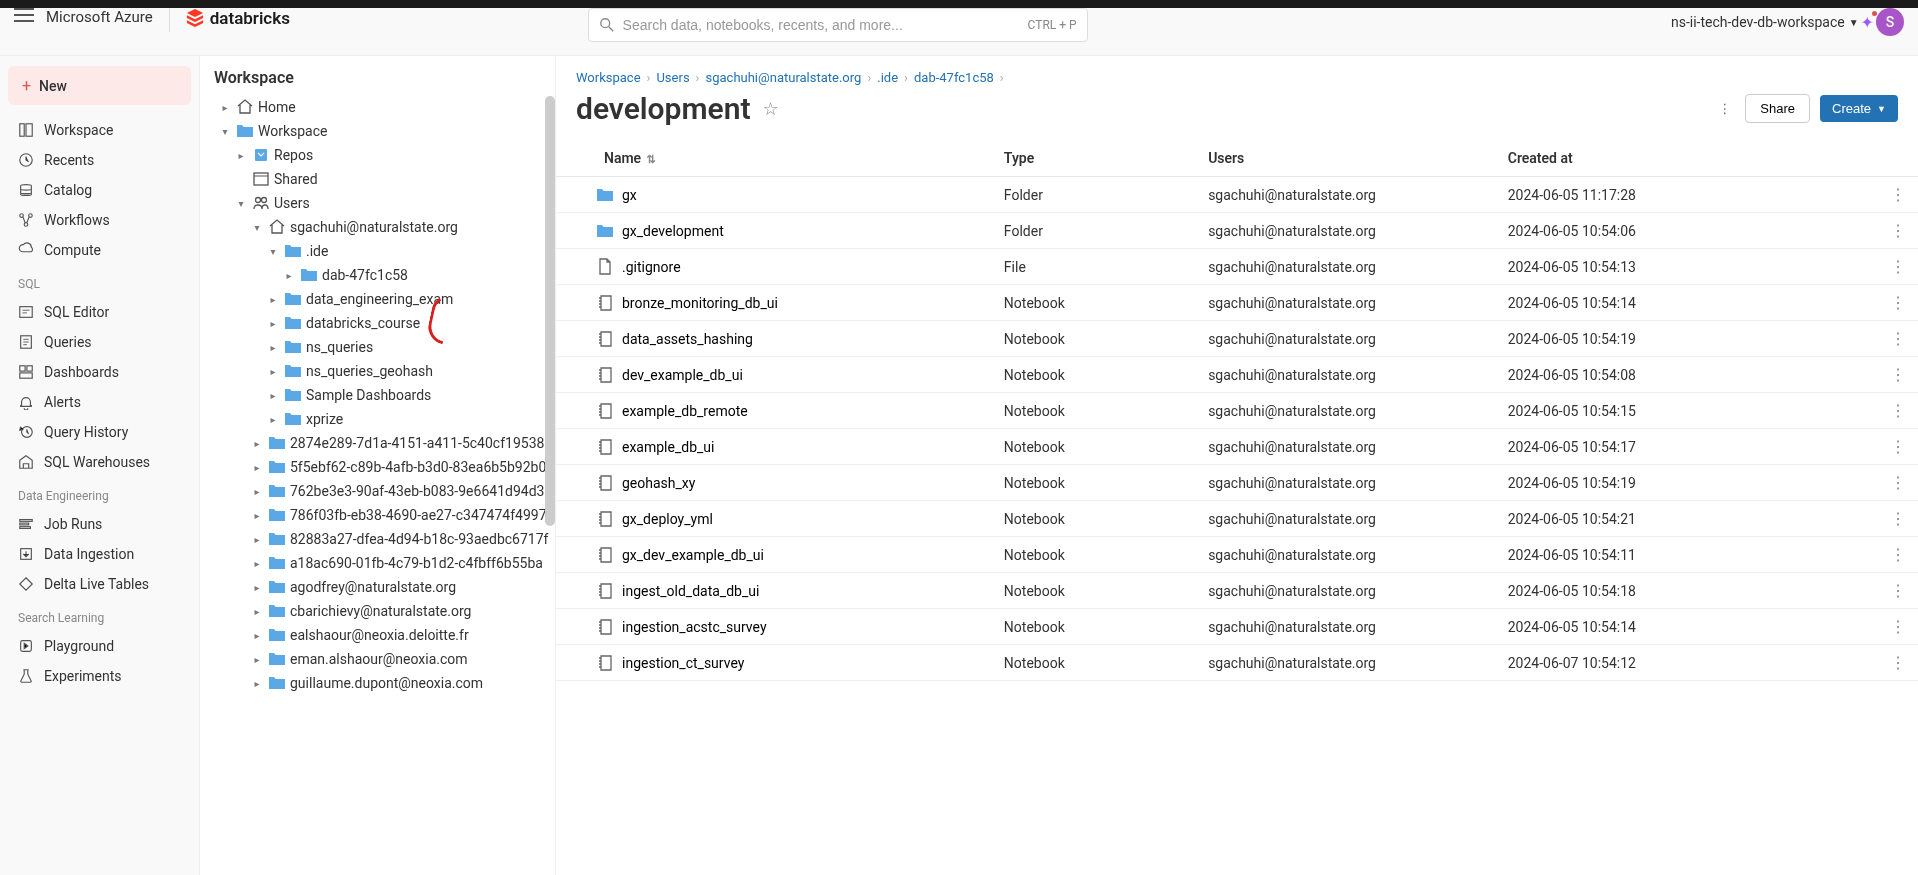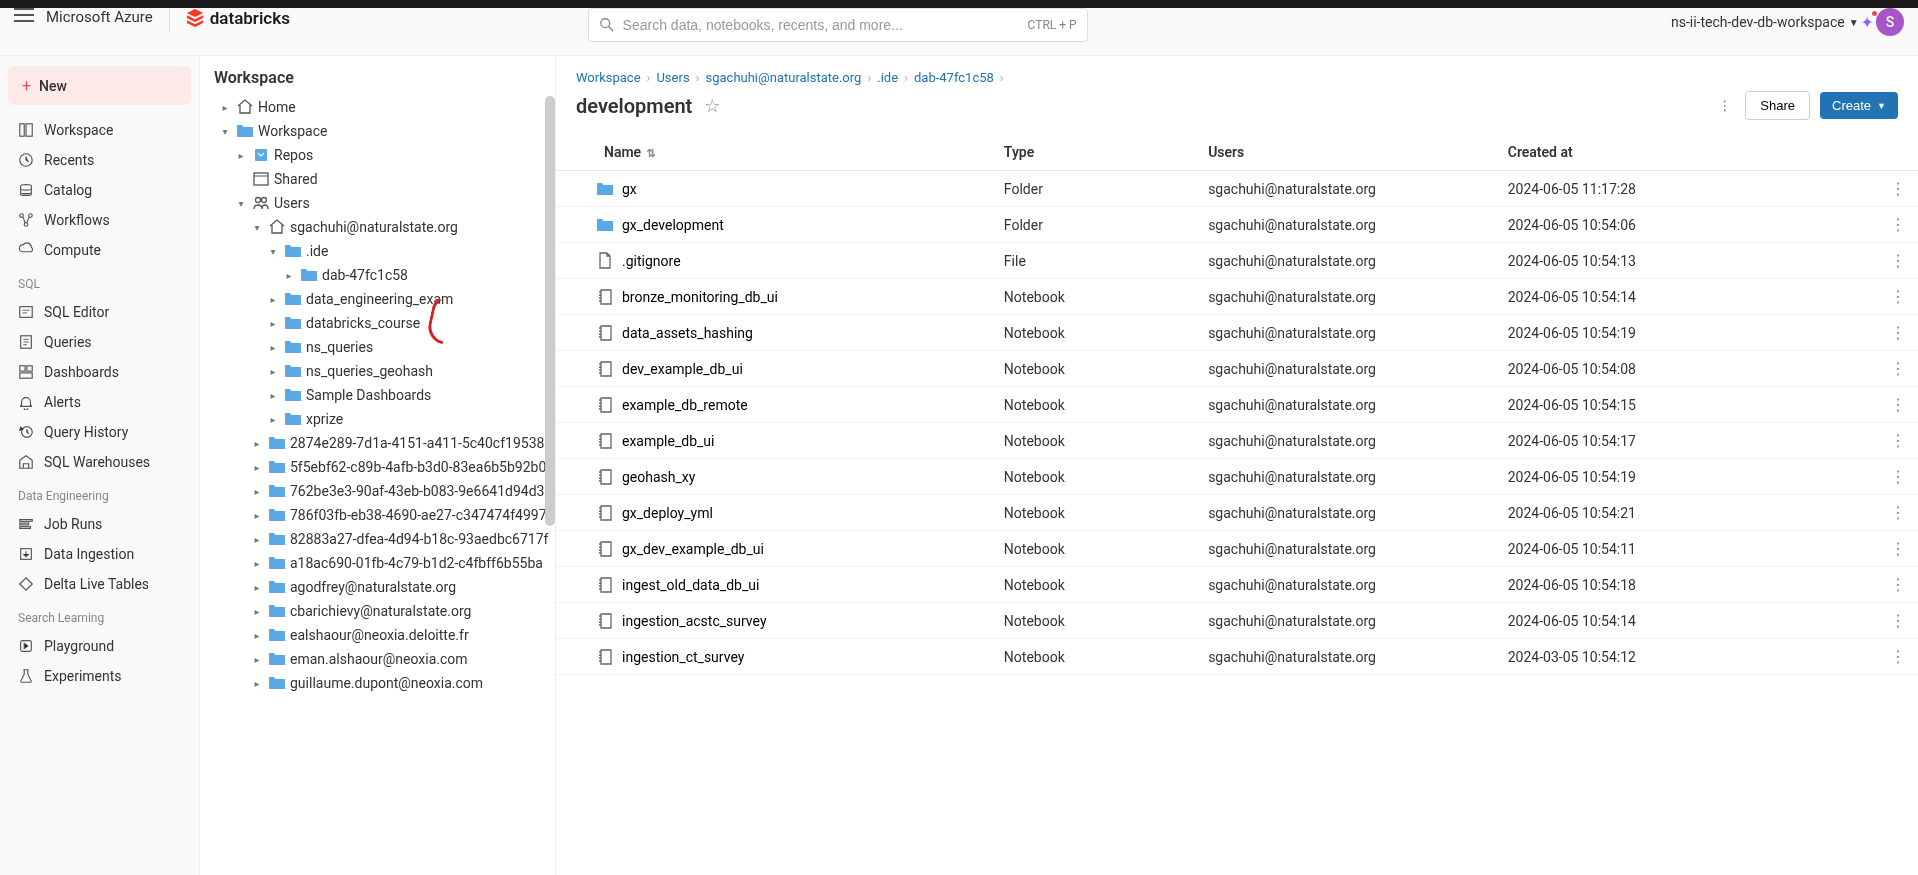--- a/index.html
+++ b/index.html
@@ -72,21 +72,21 @@
 .folder-blue { fill: #5aa9e6; }
 .tree-scrollbar { position: absolute; right: 0; top: 40px; width: 10px; height: 430px; background: #ccc; border-radius: 5px; }
 .red-mark { position: absolute; left: 230px; top: 237px; width: 18px; height: 50px; border: 3px solid #d62020; border-right: none; border-radius: 20px 0 0 20px; border-top-color: transparent; transform: rotate(12deg);}
 
 
 .main { flex: 1; background: #fff; overflow: hidden; display: flex; flex-direction: column; }
 .breadcrumb { display: flex; align-items: center; gap: 6px; padding: 14px 20px 6px; font-size: 13px; }
 .breadcrumb a { color: #2272b4; text-decoration: none; cursor: pointer; }
 .bc-sep { color: #aaa; }
 .main-header { display: flex; align-items: center; padding: 0 20px 14px; gap: 12px; }
-.main-title { font-size: 20px; font-weight: 600; }
+.main-title { font-size: 30px; font-weight: 600; }
 .star { color: #888; font-size: 18px; cursor: pointer; }
 .main-header-right { margin-left: auto; display: flex; align-items: center; gap: 10px; }
 .icon-btn { color: #666; cursor: pointer; padding: 4px; }
 .share-btn { padding: 6px 14px; border: 1px solid #ccc; background: #fff; border-radius: 4px; cursor: pointer; font-size: 13px; }
 .create-btn { padding: 6px 12px; background: #2272b4; color: #fff; border: none; border-radius: 4px; cursor: pointer; font-size: 13px; display: flex; align-items: center; gap: 6px; }
 
 .table-wrap { flex: 1; overflow-y: auto; }
 table { width: 100%; border-collapse: collapse; }
 th { text-align: left; padding: 10px 12px; font-weight: 600; font-size: 14px; border-bottom: 1px solid #e5e5e5; color: #333; }
 th:first-child { padding-left: 48px; }
@@ -817,21 +817,21 @@
                   <span class="row-icon">
                     <svg width="18" height="18" viewBox="0 0 18 18">
                       <use href="#svg-notebook"></use>
                     </svg>
                   </span>
                   <span>ingestion_ct_survey</span>
                 </a>
               </td>
               <td>Notebook</td>
               <td>sgachuhi@naturalstate.org</td>
-              <td>2024-03-05 10:54:12</td>
+              <td>2024-06-07 10:54:12</td>
               <td class="kebab">⋮</td>
             </tr>
           </tbody>
       </table>
     </div>
   </div>
 
 </div>
 
 </body></html>

